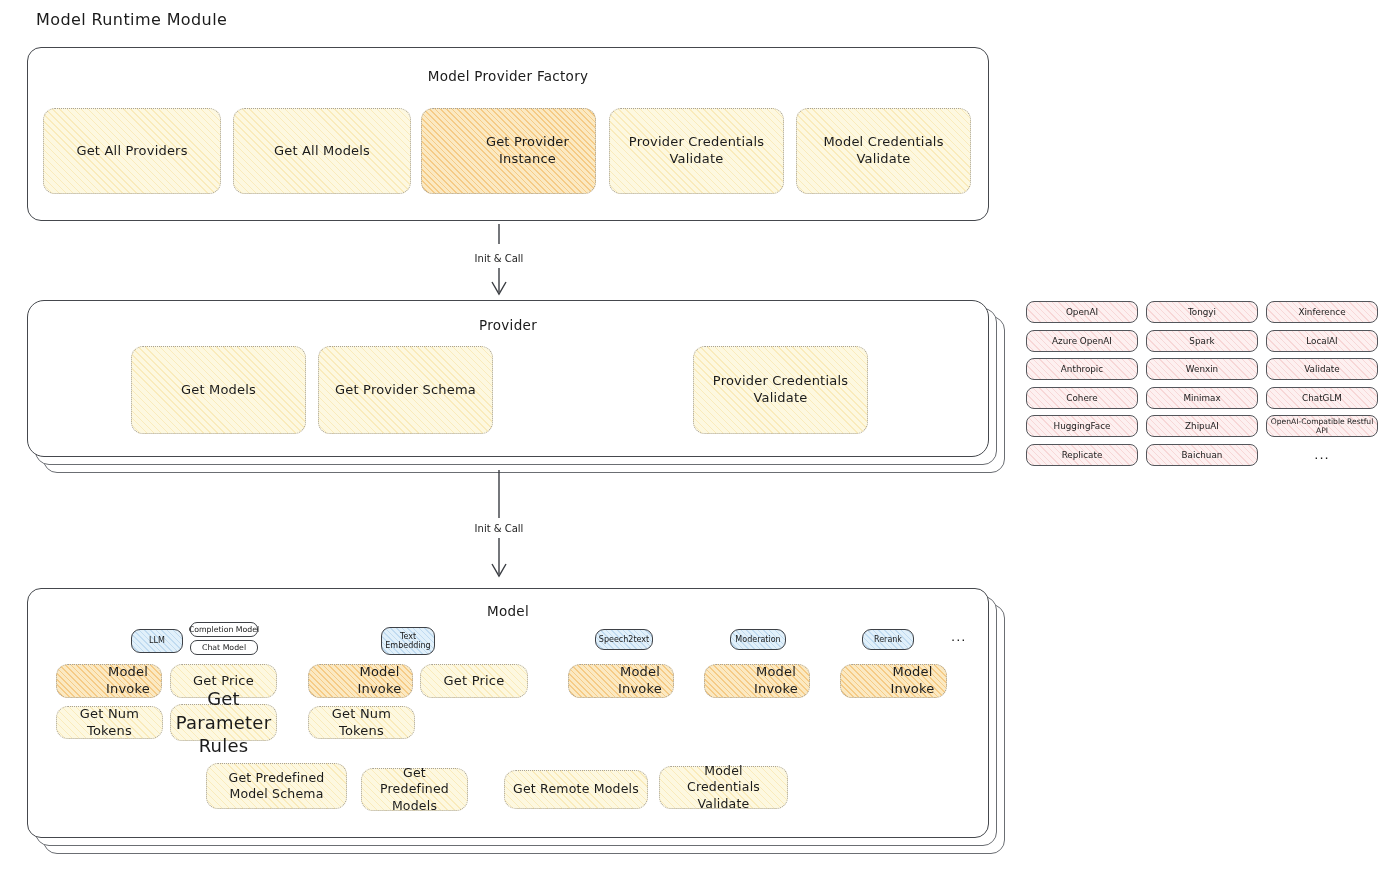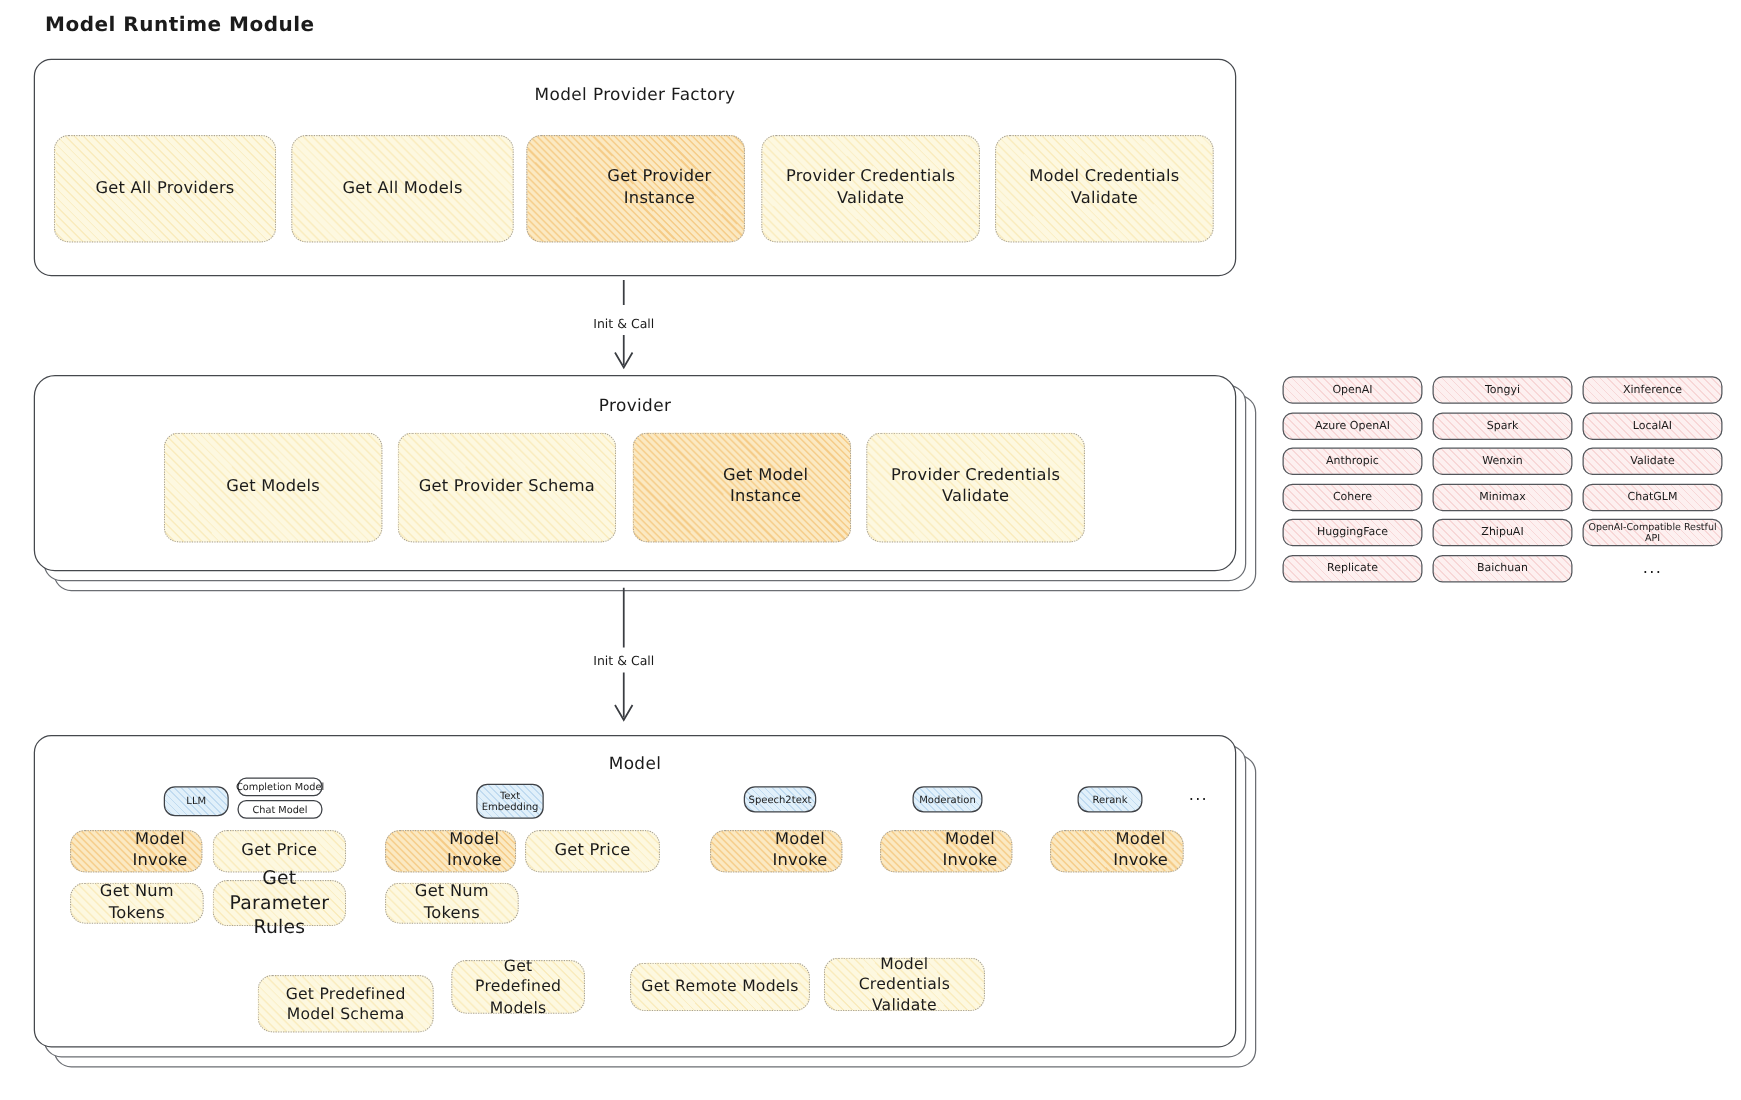--- a/index.html
+++ b/index.html
@@ -4,21 +4,21 @@
 <style>
   html, body { margin: 0; padding: 0; background: #ffffff; }
   body { font-family: "DejaVu Sans", sans-serif; color: #1b1b1b; }
   #canvas {
     position: relative; width: 1393px; height: 880px;
     background: #ffffff; overflow: hidden;
   }
   .abs { position: absolute; }
 
   .page-title {
-    font-size: 16px; font-weight: bold; letter-spacing: 0.4px;
+    font-size: 16px; font-weight: normal; letter-spacing: 0.4px;
   }
 
   
   .container-box {
     position: absolute; background: #ffffff;
     border: 1.7px solid #45484d; border-radius: 14px;
   }
   .stack-layer {
     position: absolute; background: #ffffff;
     border: 1.4px solid #6b6e73; border-radius: 14px;
@@ -111,21 +111,20 @@
     <line class="stroke" x1="45" y1="44" x2="45" y2="68"></line>
     <polyline class="stroke" points="38,58 45,70 52,58"></polyline>
   </svg>
 
   <div class="stack-layer" style="left:43px; top:316px; width:960px; height:155px;"></div>
   <div class="stack-layer" style="left:35px; top:308px; width:960px; height:155px;"></div>
   <div class="container-box" style="left:27px; top:300px; width:960px; height:155px;border-radius:17px;">
     <div class="box-title" style="top:16px;">Provider</div>
     <div class="btn yellow" style="left:103px; top:45px; width:175px; height:88px;">Get Models</div>
     <div class="btn yellow" style="left:290px; top:45px; width:175px; height:88px;">Get Provider Schema</div>
-    <div class="btn orange" style="left:478px; top:45px; width:175px; height:88px;">Get Model Instance</div>
     <div class="btn yellow" style="left:665px; top:45px; width:175px; height:88px;">Provider Credentials Validate</div>
   </div>
 
   <div class="catalog-grid" style="left:1026px; top:301px;">
     <div class="pp">OpenAI</div>
     <div class="pp">Tongyi</div>
     <div class="pp">Xinference</div>
     <div class="pp">Azure OpenAI</div>
     <div class="pp">Spark</div>
     <div class="pp">LocalAI</div>
@@ -166,22 +165,22 @@
 
     <div class="btn orange" style="left:28px;  top:75px; width:106px; height:34px;">Model Invoke</div>
     <div class="btn yellow" style="left:142px; top:75px; width:107px; height:34px;">Get Price</div>
     <div class="btn orange" style="left:280px; top:75px; width:105px; height:34px;">Model Invoke</div>
     <div class="btn yellow" style="left:392px; top:75px; width:108px; height:34px;">Get Price</div>
     <div class="btn orange" style="left:540px; top:75px; width:106px; height:34px;">Model Invoke</div>
     <div class="btn orange" style="left:676px; top:75px; width:106px; height:34px;">Model Invoke</div>
     <div class="btn orange" style="left:812px; top:75px; width:107px; height:34px;">Model Invoke</div>
 
     <div class="btn yellow" style="left:28px;  top:117px; width:107px; height:33px;">Get Num Tokens</div>
-    <div class="btn yellow" style="left:142px; top:115px; width:107px; height:37px; font-size:15px;">Get Parameter Rules</div>
+    <div class="btn yellow" style="left:142px; top:115px; width:107px; height:37px; font-size:18px;">Get Parameter Rules</div>
     <div class="btn yellow" style="left:280px; top:117px; width:107px; height:33px;">Get Num Tokens</div>
 
-    <div class="btn yellow" style="left:178px; top:191px; width:141px; height:46px; font-size:12.5px;">Get Predefined Model Schema</div>
+    <div class="btn yellow" style="left:178px; top:174px; width:141px; height:46px; font-size:12.5px;">Get Predefined Model Schema</div>
     <div class="btn yellow" style="left:333px; top:179px; width:107px; height:43px; font-size:12.5px;">Get Predefined Models</div>
     <div class="btn yellow" style="left:476px; top:181px; width:144px; height:39px; font-size:12.5px;">Get Remote Models</div>
     <div class="btn yellow" style="left:631px; top:177px; width:129px; height:43px; font-size:12.5px;">Model Credentials Validate</div>
   </div>
 
 </div>
 
 </body></html>

